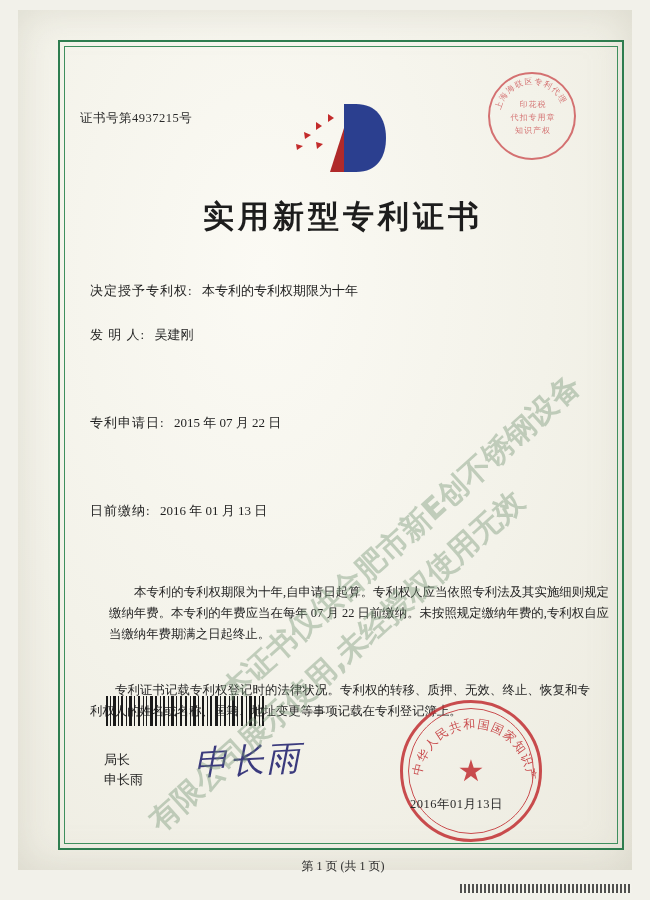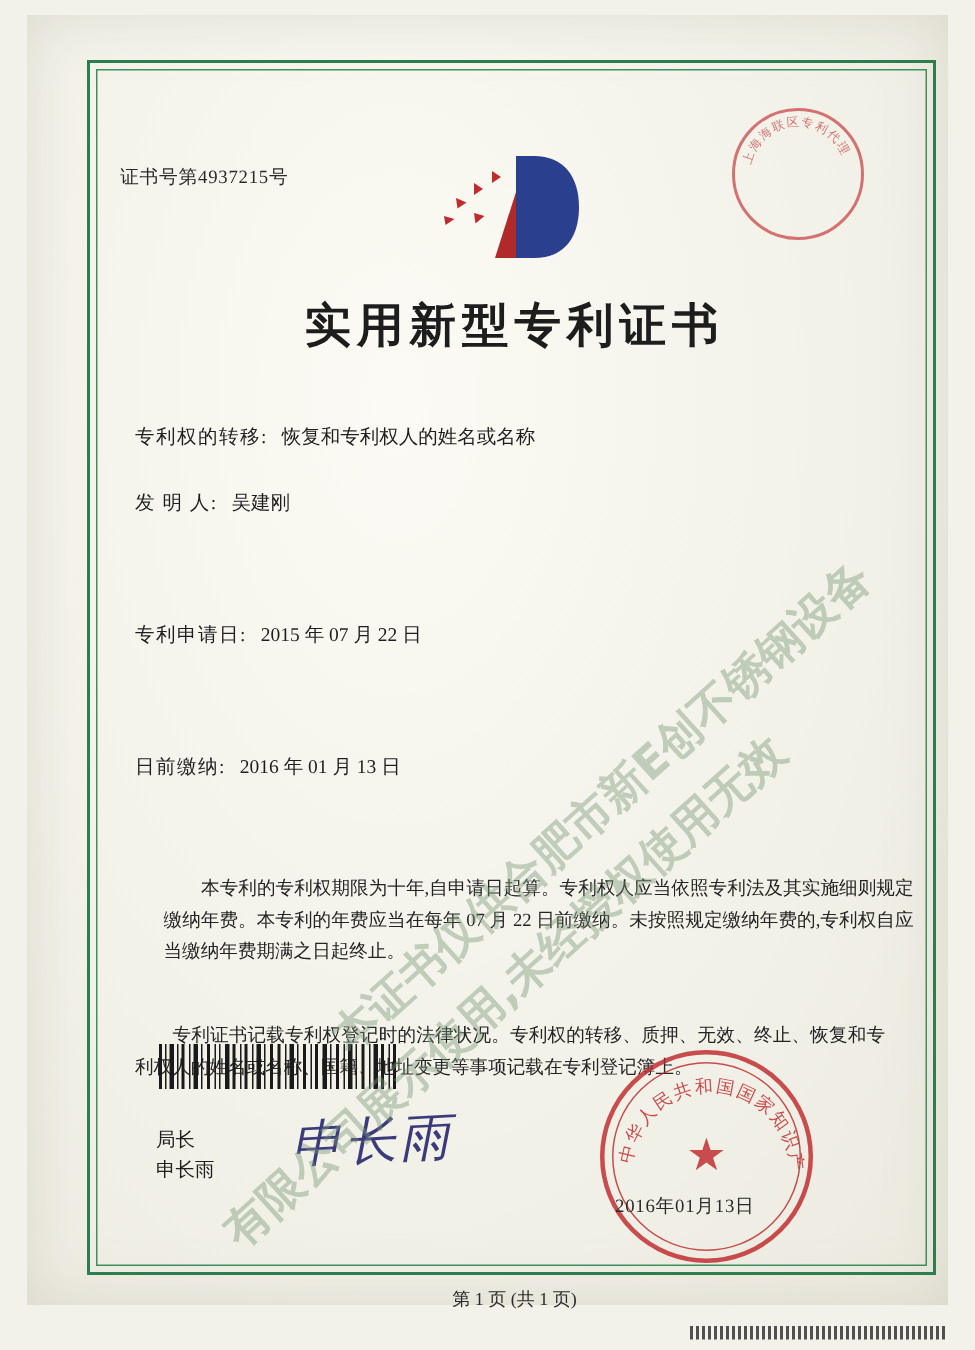--- a/index.html
+++ b/index.html
@@ -300,27 +300,28 @@
 
     <div id="seal-small">
       <svg width="84" height="84" viewBox="0 0 84 84" style="position:absolute;left:0;top:0;">
         <defs>
             <path id="arcS" d="M 10 42 A 32 32 0 0 1 74 42" fill="none"></path>
           </defs>
         <text font-size="8" fill="#c73b3f" letter-spacing="1.2">
           <textPath href="#arcS" startOffset="6%">上海海联区专利代理</textPath>
         </text>
       </svg>
+      <div class="inner">印花税<br>代扣专用章<br>知识产权</div>
     </div>
 
     <div id="title">实用新型专利证书</div>
 
     <div class="field" id="f-name">
-      <span class="lbl">专利权的转移:</span>
-      <span class="val">恢复和专利权人的姓名或名称</span>
+      <span class="lbl">决定授予专利权:</span>
+      <span class="val">本专利的专利权期限为十年</span>
     </div>
     <div class="field" id="f-invent">
       <span class="lbl">发 明 人:</span>
       <span class="val">吴建刚</span>
     </div>
     <div class="field" id="f-appdate">
       <span class="lbl">专利申请日:</span>
       <span class="val">2015 年 07 月 22 日</span>
     </div>
     <div class="field" id="f-grant">

